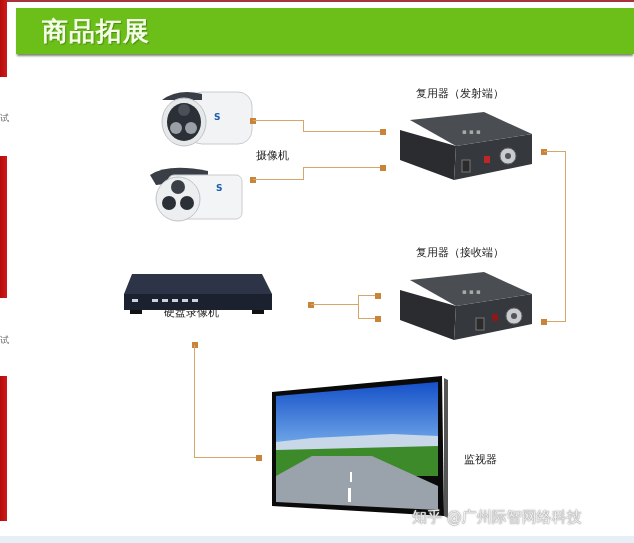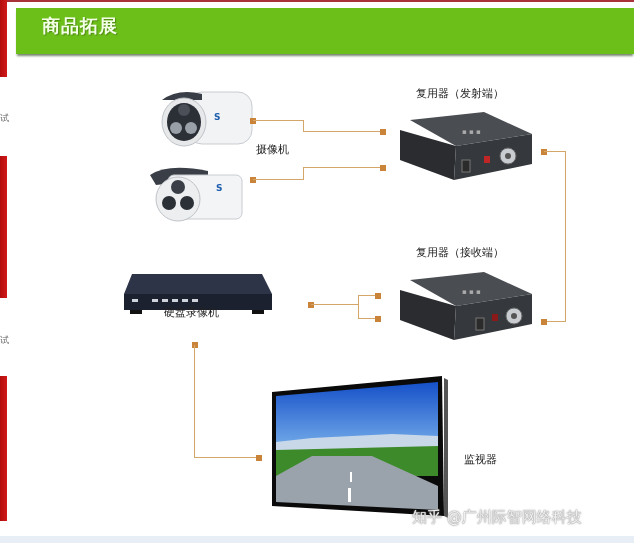--- a/index.html
+++ b/index.html
@@ -1,21 +1,21 @@
 <!DOCTYPE html>
 <html><head>
 <meta charset="utf-8">
 <style>
   html,body{margin:0;padding:0;}
   body{width:634px;height:543px;position:relative;overflow:hidden;background:#ffffff;font-family:"DejaVu Sans","Liberation Sans",sans-serif;}
   .topline{position:absolute;left:0;top:0;width:634px;height:2px;background:#a8323a;}
   .left-strip{position:absolute;left:0;width:7px;background:linear-gradient(90deg,#b30d0d,#d11919);}
   .side-txt{position:absolute;left:0;font-size:9px;color:#666;}
   .banner{position:absolute;left:16px;top:8px;width:618px;height:46px;background:#6cbf19;box-shadow:0 3px 2px -1px #7a8a70;}
-  .banner-title{position:absolute;left:26px;top:6px;font-size:18px;font-weight:bold;color:#f4ffe8;letter-spacing:1px;text-shadow:1px 1px 1px #4e8a10;}
+  .banner-title{position:absolute;left:26px;top:6px;font-size:26px;font-weight:bold;color:#f4ffe8;letter-spacing:1px;text-shadow:1px 1px 1px #4e8a10;}
   .label{position:absolute;font-size:11px;font-weight:normal;color:#222;white-space:nowrap;}
   .wire{position:absolute;background:#d4a66a;}
   .node{position:absolute;width:6px;height:6px;background:#c9843a;}
   .bottom-bar{position:absolute;left:0;top:536px;width:634px;height:7px;background:#e8eef6;}
   .watermark{position:absolute;left:412px;top:508px;font-size:15px;color:#f0f0f0;text-shadow:0 0 2px #999,0 0 1px #777;white-space:nowrap;}
   svg{position:absolute;}
 </style>
 </head>
 <body>
 
@@ -45,21 +45,21 @@
 <svg style="left:148px;top:165px;" width="96" height="60" viewBox="0 0 96 60">
   <path d="M2 10 Q20 -2 60 6 L60 14 L8 20 Z" fill="#3a3f47"></path>
   <rect x="20" y="10" width="74" height="44" rx="6" fill="#f3f4f6" stroke="#c8ccd0"></rect>
   <ellipse cx="30" cy="34" rx="22" ry="22" fill="#eceef0" stroke="#bfc3c7"></ellipse>
   <circle cx="30" cy="22" r="7" fill="#3a3f47"></circle>
   <circle cx="21" cy="38" r="7" fill="#2b2f36"></circle>
   <circle cx="39" cy="38" r="7" fill="#2b2f36"></circle>
   <text x="68" y="26" font-size="9" fill="#1e5fb0" font-weight="bold">S</text>
 </svg>
 
-<div class="label" style="left:256px;top:142px;">摄像机</div>
+<div class="label" style="left:256px;top:148px;">摄像机</div>
 
 <div class="node" style="left:250px;top:118px;"></div>
 <div class="wire" style="left:253px;top:120px;width:51px;height:1px;"></div>
 <div class="wire" style="left:303px;top:120px;width:1px;height:12px;"></div>
 <div class="wire" style="left:303px;top:131px;width:80px;height:1px;"></div>
 <div class="node" style="left:380px;top:129px;"></div>
 
 <div class="node" style="left:250px;top:177px;"></div>
 <div class="wire" style="left:253px;top:179px;width:51px;height:1px;"></div>
 <div class="wire" style="left:303px;top:167px;width:1px;height:13px;"></div>

